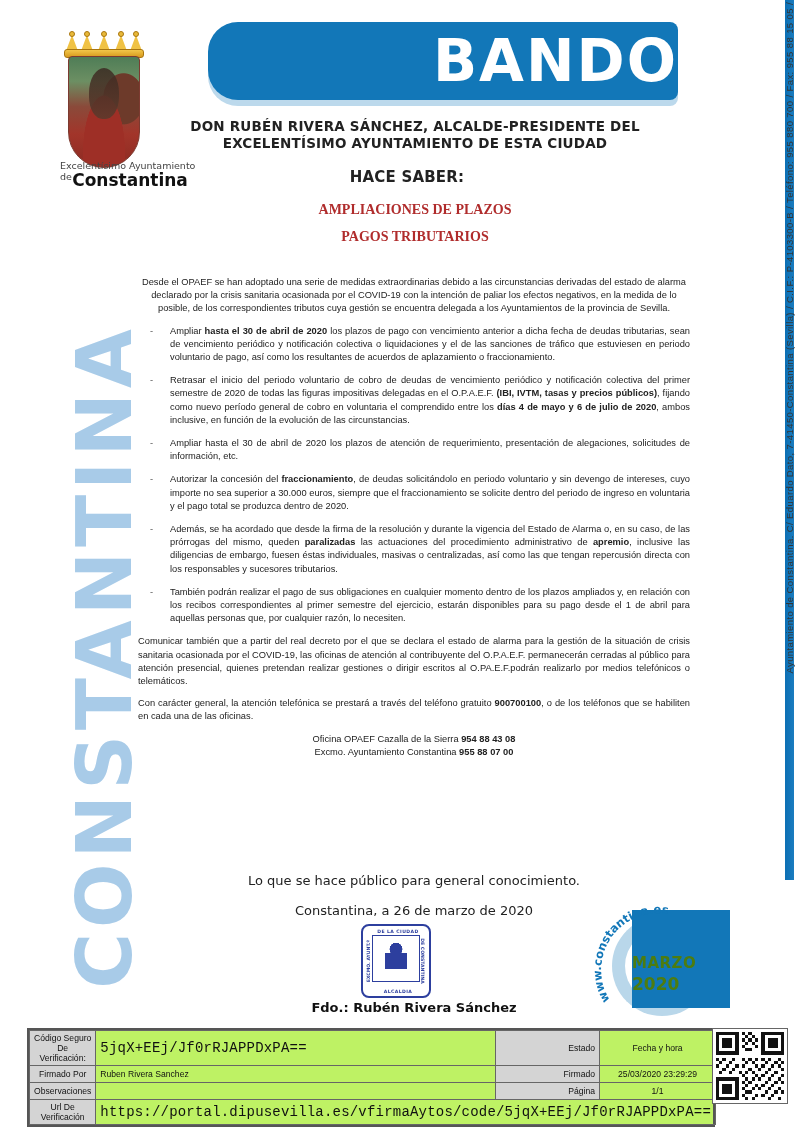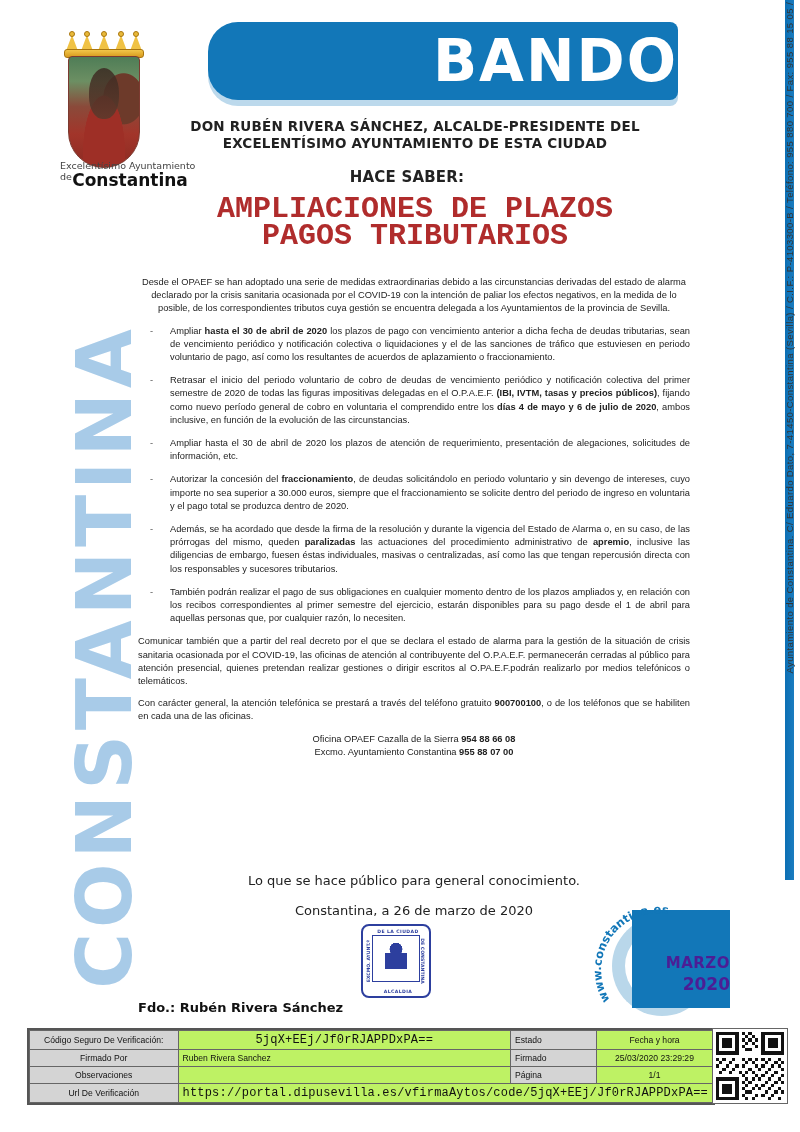--- a/index.html
+++ b/index.html
@@ -125,22 +125,22 @@
 
   .hdr-line {
     text-align:center; font-weight:bold; color:#222;
     font-size:13.5px; letter-spacing:.2px;
     font-family:"DejaVu Sans", sans-serif;
   }
   #hdr-don { position:absolute; left:150px; top:118px; width:530px; line-height:17px; }
   #hdr-hace { position:absolute; left:142px; top:168px; width:530px; font-size:15px; }
   #hdr-title {
     position:absolute; left:150px; top:196px; width:530px;
-    text-align:center; color:#b02c2c; font-weight:bold; font-size:30px;
-    line-height:27px; font-family:Liberation Mono, monospace;
+    text-align:center; color:#b02c2c; font-weight:bold; font-size:14px;
+    line-height:27px; font-family:Liberation Serif, serif;
   }
 
   
   #body {
     position:absolute; left:138px; top:276px; width:552px;
     font-size:9.3px; line-height:13.2px; color:#222;
     font-family:"Liberation Sans", sans-serif;
   }
   #body p { margin: 0 0 9px 0; text-align: justify; }
   #body .intro { text-align:center; }
@@ -196,21 +196,21 @@
   #stamp .bot-txt { bottom:2px; }
   #stamp .l-txt, #stamp .r-txt {
     position:absolute; top:50%; font-size:4.6px; color:#2d3f9e; font-weight:bold;
     white-space:nowrap; font-family:"DejaVu Sans", sans-serif;
   }
   #stamp .l-txt { left:-16px; transform:translateY(-50%) rotate(-90deg); }
   #stamp .r-txt { right:-16px; transform:translateY(-50%) rotate(90deg); }
 
   #fdo {
     position:absolute; left:138px; top:1000px; width:552px;
-    text-align:left; font-size:13px; font-weight:bold; color:#111;
+    text-align:center; font-size:13px; font-weight:bold; color:#111;
     font-family:"DejaVu Sans", sans-serif;
   }
 
   
   #webbadge {
     position:absolute; left:612px; top:916px;
     width:118px; height:100px;
   }
   #webbadge .ring {
     position:absolute; left:0; top:0; width:100px;height:100px;
@@ -218,22 +218,22 @@
     border:13px solid #b9d7ea;
     border-right-color:#dfeef7;
   }
   #webbadge .disc {
     position:absolute; left:20px; top:-6px;
     width:98px; height:98px;
     background:#1277b8;
     border-radius:0 0 0 0;
   }
   #webbadge .mes, #webbadge .anio {
-    position:absolute; left:20px; width:98px; text-align:right;
-    color:#4c1d95; font-weight:bold; font-family:"DejaVu Sans", sans-serif;
+    position:absolute; left:20px; width:98px; text-align:left;
+    color:#4d7c0f; font-weight:bold; font-family:"DejaVu Sans", sans-serif;
   }
   #webbadge .mes { top:38px; font-size:15px; letter-spacing:.5px; }
   #webbadge .anio { top:58px; font-size:17px; }
   #webbadge .url {
     position:absolute; left:-6px; top:4px; width:112px; height:92px;
     pointer-events:none;
   }
   #webbadge .url svg { overflow:visible; }
   #webbadge .url text {
     font-family:"DejaVu Sans", sans-serif;
@@ -253,25 +253,25 @@
     font-size:8.6px;
     padding:2px 4px;
     height:17px;
     font-family:"Liberation Sans", sans-serif;
     color:#111;
   }
   #verif td.lbl {
     background:#d4d4d4; text-align:center; font-weight:normal; width:168px;
   }
   #verif td.mono {
-    font-family:"Liberation Mono", monospace; text-align:center; font-size:12px;
+    font-family:"Liberation Mono", monospace; font-size:14px;
     letter-spacing:.2px;
   }
   #verif td.val { text-align:left; }
-  #verif td.small-lbl { background:#d4d4d4; text-align:left; width:86px; }
+  #verif td.small-lbl { background:#d4d4d4; text-align:right; width:104px; }
   #verif td.small-val { text-align:center; width:116px; }
 
   #qr {
     position:absolute; left:712px; top:1028px;
     width:76px; height:76px;
     border:1px solid #666; background:#fff; padding:3px;
   }
   #qr .grid { width:100%; height:100%; display:block; }
 </style>
 </head>
@@ -325,21 +325,21 @@
       <li>Ampliar <b>hasta el 30 de abril de 2020</b> los plazos de pago con vencimiento anterior a dicha fecha de deudas tributarias, sean de vencimiento periódico y notificación colectiva o liquidaciones y el de las sanciones de tráfico que estuviesen en periodo voluntario de pago, así como los resultantes de acuerdos de aplazamiento o fraccionamiento.</li>
       <li>Retrasar el inicio del periodo voluntario de cobro de deudas de vencimiento periódico y notificación colectiva del primer semestre de 2020 de todas las figuras impositivas delegadas en el O.P.A.E.F. <b>(IBI, IVTM, tasas y precios públicos)</b>, fijando como nuevo período general de cobro en voluntaria el comprendido entre los <b>días 4 de mayo y 6 de julio de 2020</b>, ambos inclusive, en función de la evolución de las circunstancias.</li>
       <li>Ampliar hasta el 30 de abril de 2020 los plazos de atención de requerimiento, presentación de alegaciones, solicitudes de información, etc.</li>
       <li>Autorizar la concesión del <b>fraccionamiento</b>, de deudas solicitándolo en periodo voluntario y sin devengo de intereses, cuyo importe no sea superior a 30.000 euros, siempre que el fraccionamiento se solicite dentro del periodo de ingreso en voluntaria y el pago total se produzca dentro de 2020.</li>
       <li>Además, se ha acordado que desde la firma de la resolución y durante la vigencia del Estado de Alarma o, en su caso, de las prórrogas del mismo, queden <b>paralizadas</b> las actuaciones del procedimiento administrativo de <b>apremio</b>, inclusive las diligencias de embargo, fuesen éstas individuales, masivas o centralizadas, así como las que tengan repercusión directa con los responsables y sucesores tributarios.</li>
       <li>También podrán realizar el pago de sus obligaciones en cualquier momento dentro de los plazos ampliados y, en relación con los recibos correspondientes al primer semestre del ejercicio, estarán disponibles para su pago desde el 1 de abril para aquellas personas que, por cualquier razón, lo necesiten.</li>
     </ul>
     <p>Comunicar también que a partir del real decreto por el que se declara el estado de alarma para la gestión de la situación de crisis sanitaria ocasionada por el COVID-19, las oficinas de atención al contribuyente del O.P.A.E.F. permanecerán cerradas al público para atención presencial, quienes pretendan realizar gestiones o dirigir escritos al O.PA.E.F.podrán realizarlo por medios telefónicos o telemáticos.</p>
     <p>Con carácter general, la atención telefónica se prestará a través del teléfono gratuito <b>900700100</b>, o de los teléfonos que se habiliten en cada una de las oficinas.</p>
     <div class="contact-lines">
-      <div>Oficina OPAEF Cazalla de la Sierra <b>954 88 66 08</b></div>
+      <div>Oficina OPAEF Cazalla de la Sierra <b>954 88 43 08</b></div>
       <div>Excmo. Ayuntamiento Constantina <b>955 88 07 00</b></div>
     </div>
   </div>
 
   <div id="closing">
     <div>Lo que se hace público para general conocimiento.</div>
     <div>Constantina, a 26 de marzo de 2020</div>
   </div>
 
   <div id="stamp">

